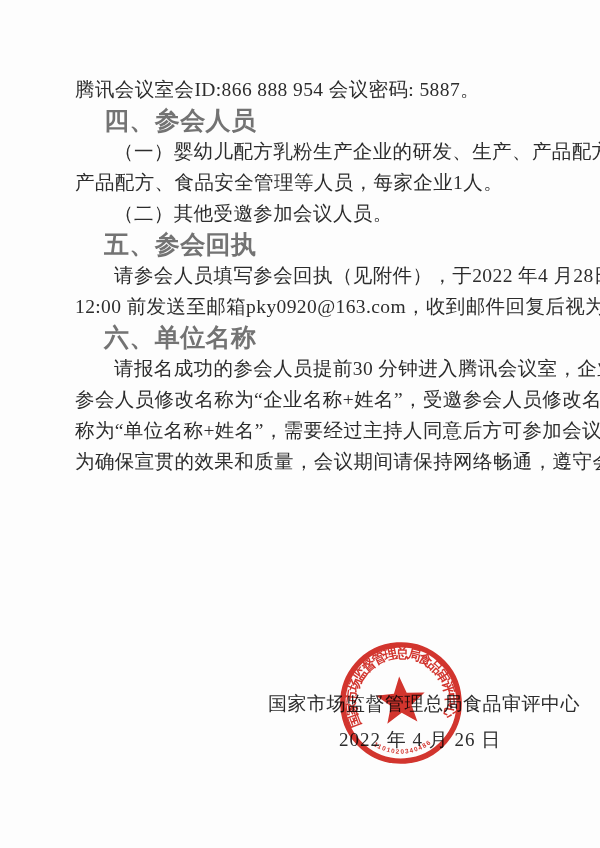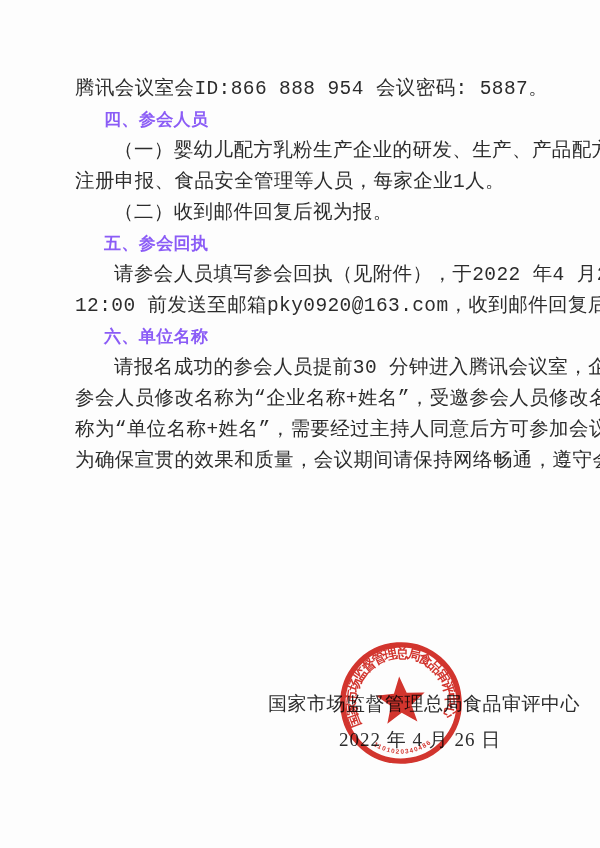--- a/index.html
+++ b/index.html
@@ -22,28 +22,28 @@
     top: 74px;
     width: 458px;
   }
   .line {
     height: 31px;
     line-height: 31px;
     font-size: 19.5px;
     letter-spacing: 0.4px;
     color: #2c2c2c;
     white-space: nowrap;
-    font-family: Liberation Mono, monospace;
+    font-family: Liberation Serif, serif;
   }
   .line.heading {
     padding-left: 29px;
-    font-family: Liberation Mono, monospace;
+    font-family: Liberation Serif, serif;
     font-weight: bold;
-    color: #8b5cf6;
-    font-size: 17px;
+    color: #737373;
+    font-size: 25px;
   }
   .line.body-indent { padding-left: 39px; }
   .line.spacer { height: 30px; }
   
   .sig-org {
     position: absolute;
     left: 268px;
     top: 691px;
     font-size: 19px;
     letter-spacing: 0.5px;
@@ -78,22 +78,22 @@
 </style>
 </head>
 <body>
 
 <div class="page">
 
   <div class="doc-lines">
       <div class="line body-flush">腾讯会议室会ID:866 888 954 会议密码: 5887。</div>
       <div class="line heading">四、参会人员</div>
       <div class="line body-indent">（一）婴幼儿配方乳粉生产企业的研发、生产、产品配方</div>
-      <div class="line body-flush">注册申报、食品安全管理等人员，每家企业1人。</div>
-      <div class="line body-indent">（二）收到邮件回复后视为报。</div>
+      <div class="line body-flush">产品配方、食品安全管理等人员，每家企业1人。</div>
+      <div class="line body-indent">（二）其他受邀参加会议人员。</div>
       <div class="line heading">五、参会回执</div>
       <div class="line body-indent">请参会人员填写参会回执（见附件），于2022 年4 月28日</div>
       <div class="line body-flush">12:00 前发送至邮箱pky0920@163.com，收到邮件回复后视为报</div>
       <div class="line heading">六、单位名称</div>
       <div class="line body-indent">请报名成功的参会人员提前30 分钟进入腾讯会议室，企业</div>
       <div class="line body-flush">参会人员修改名称为“企业名称+姓名”，受邀参会人员修改名</div>
       <div class="line body-flush">称为“单位名称+姓名”，需要经过主持人同意后方可参加会议。</div>
       <div class="line body-flush">为确保宣贯的效果和质量，会议期间请保持网络畅通，遵守会</div>
       <div class="line spacer"></div>
     </div>

